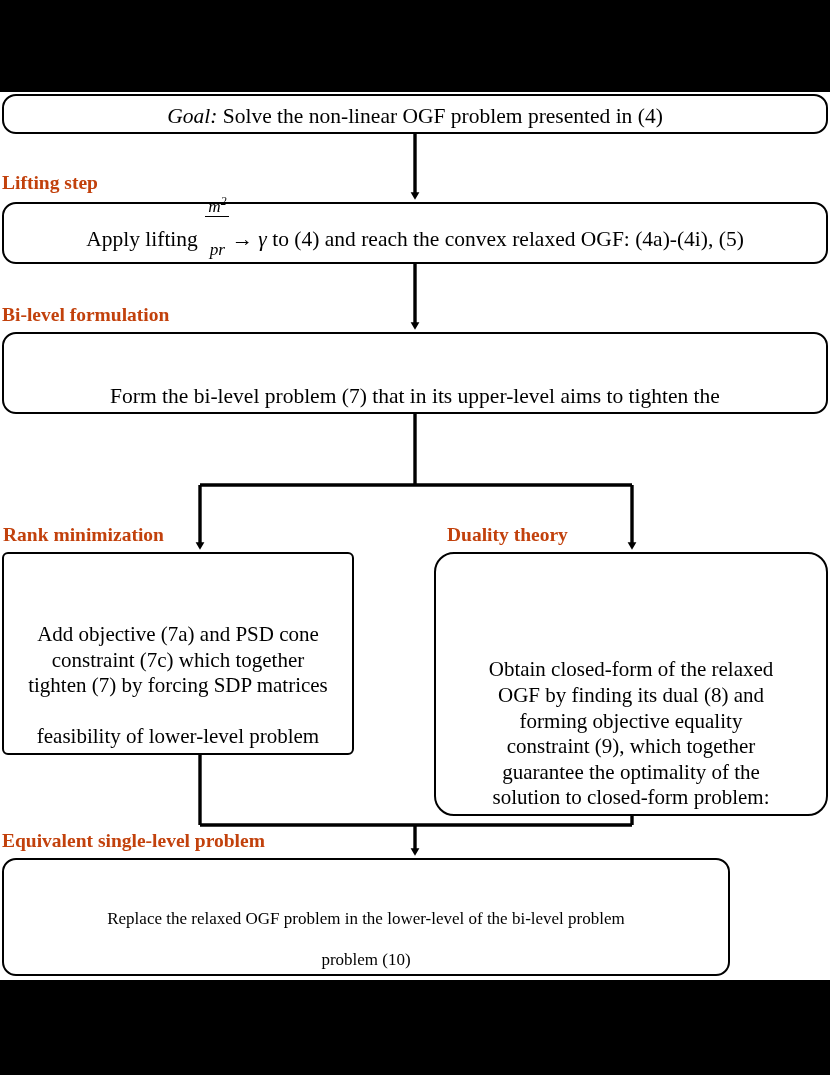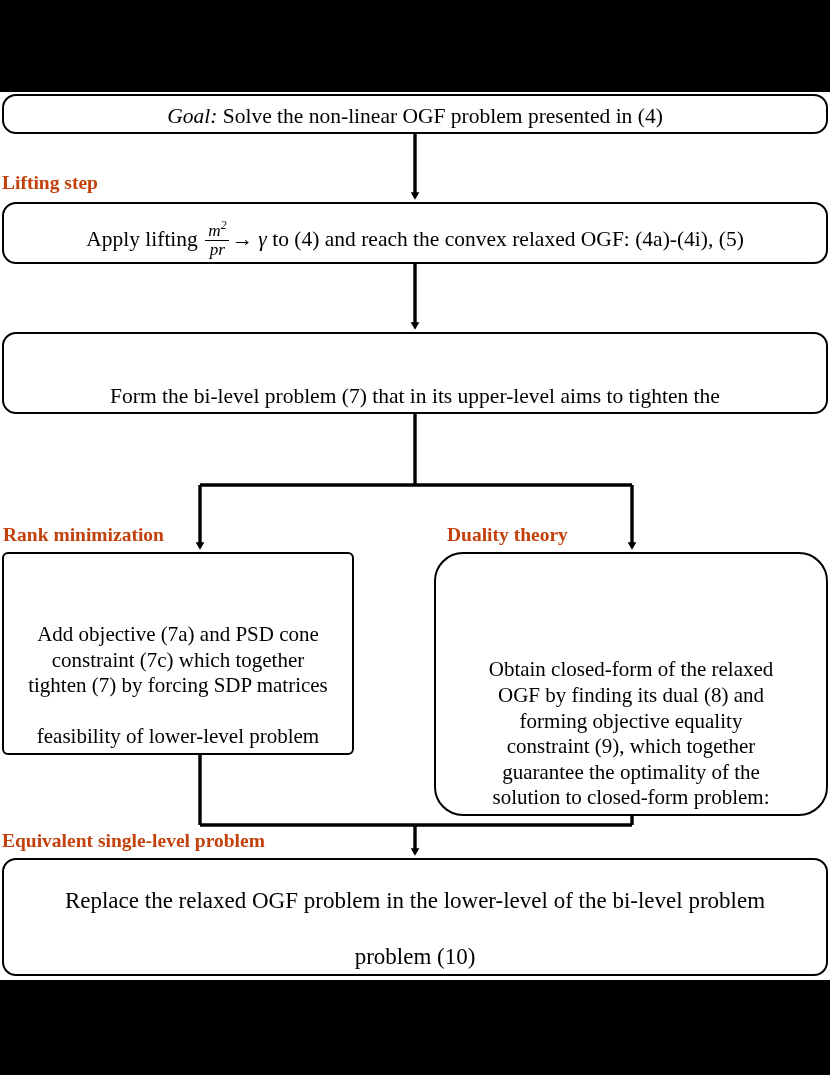--- a/index.html
+++ b/index.html
@@ -54,22 +54,22 @@
     font-size: 21px;
     line-height: 1.22;
     padding: 3px 10px;
   }
   .box .txt { display: block; width: 100%; }
 
   #box-goal   { left: 2px;  top: 2px;   width: 826px; height: 40px; font-size: 21.5px; }
   #box-lift   { left: 2px;  top: 110px; width: 826px; height: 62px; font-size: 21.5px; }
   #box-bilevel{ left: 2px;  top: 240px; width: 826px; height: 82px; font-size: 21.5px; }
   #box-rank   { left: 2px;  top: 460px; width: 352px; height: 203px; font-size: 21px; border-radius: 6px; }
-  #box-dual   { left: 434px;top: 460px; width: 394px; height: 264px; font-size: 21px; border-radius: 29px; }
-  #box-final  { left: 2px;  top: 766px; width: 826px; height: 118px; font-size: 23px; }
+  #box-dual   { left: 434px;top: 460px; width: 394px; height: 264px; font-size: 21px; border-radius: 20px; }
+  #box-final  { left: 2px;  top: 766px; width: 728px; height: 118px; font-size: 17px; }
 
   
   .stage-label {
     position: absolute;
     font-family: "Liberation Serif", "DejaVu Serif", serif;
     font-weight: bold;
     font-size: 19.5px;
     color: #c2410c;
     white-space: nowrap;
   }
@@ -90,21 +90,21 @@
   .math-frac {
     display: inline-block;
     vertical-align: -0.48em;
     text-align: center;
     font-style: italic;
     font-size: 0.80em;
     line-height: 1.04;
     margin: 0 2px;
   }
   .math-frac .num { display: block; border-bottom: 1.4px solid #000; padding: 0 3px; }
-  .math-frac .den { display: block; padding: 0 3px; }
+  .math-frac .den { display: block; padding: 0 3px; margin-top: 24px; }
   .math-frac .num sup { font-size: 0.68em; font-style: italic; }
   .it { font-style: italic; }
   .gk { font-style: italic; font-family: "Liberation Serif", "DejaVu Serif", serif; }
 </style>
 </head>
 <body>
 
 <div class="bar-top"></div>
 <div class="bar-bottom"></div>
 
@@ -131,20 +131,21 @@
     <line x1="200" y1="663" x2="200" y2="733" stroke="#000" stroke-width="3.4"></line>
 
     <line x1="632" y1="724" x2="632" y2="733" stroke="#000" stroke-width="3.4"></line>
 
     <line x1="200" y1="733" x2="632" y2="733" stroke="#000" stroke-width="3.4"></line>
 
     <line x1="415" y1="733" x2="415" y2="760" stroke="#000" stroke-width="3.4" marker-end="url(#ah)"></line>
   </svg>
 
   <div class="stage-label" id="lbl-lift">Lifting step</div>
+  <div class="stage-label" id="lbl-bi">Bi-level formulation</div>
   <div class="stage-label" id="lbl-rank">Rank minimization</div>
   <div class="stage-label" id="lbl-dual">Duality theory</div>
   <div class="stage-label" id="lbl-eq">Equivalent single-level problem</div>
 
   <div class="box" id="box-goal">
     <span class="txt">
       <span class="it">Goal:</span><span> Solve the non-linear OGF problem presented in (4)</span>
     </span>
   </div>
 

